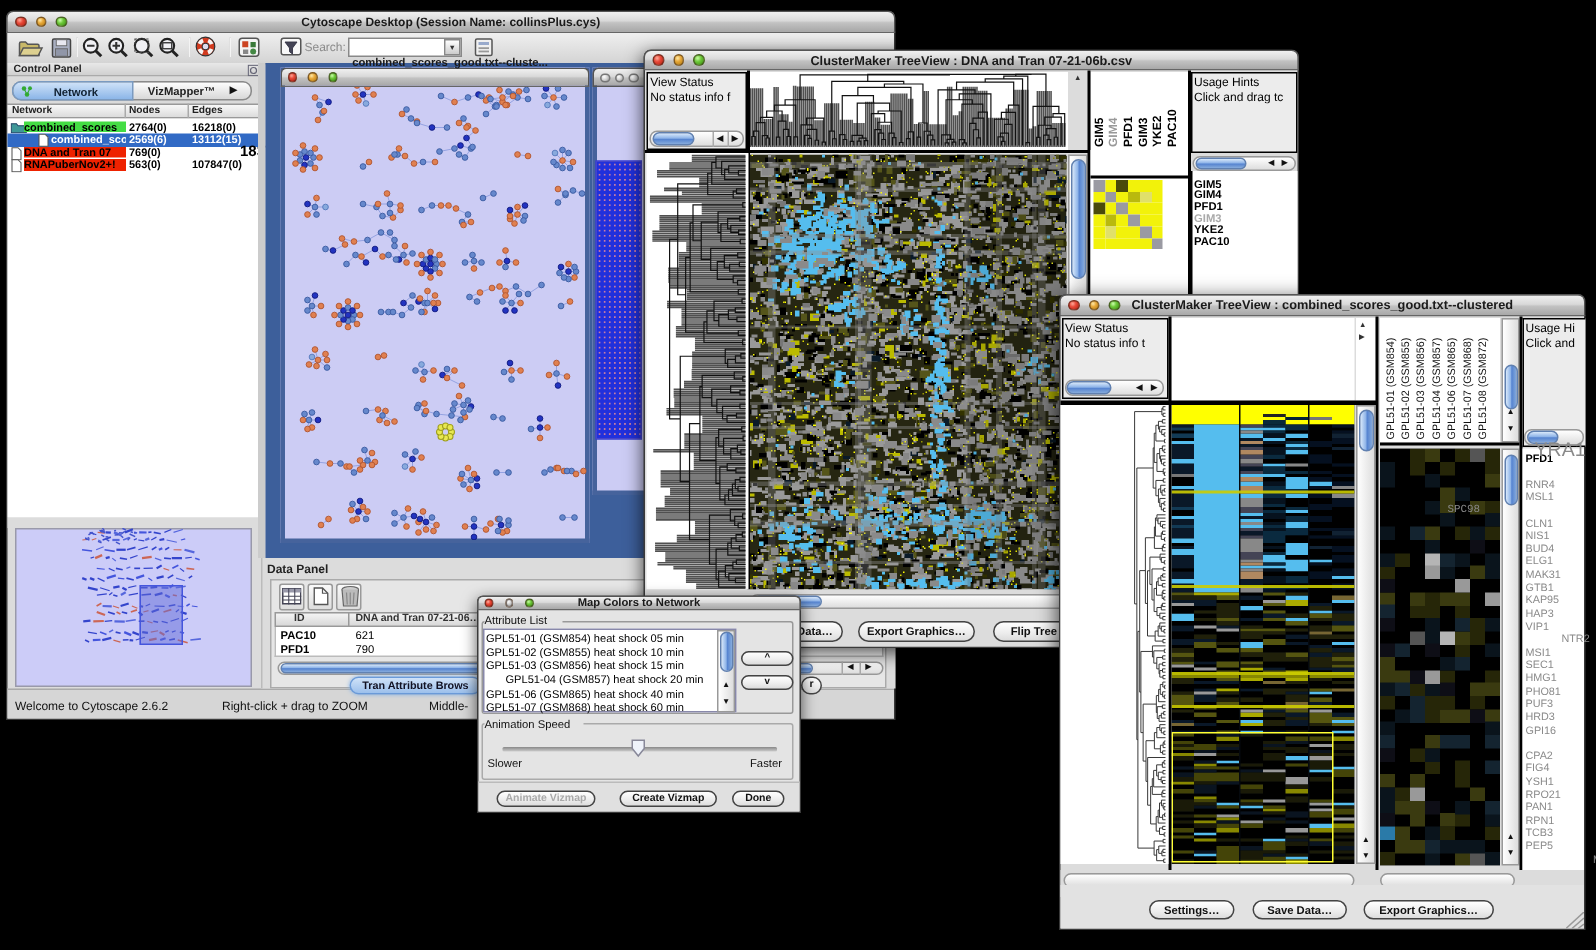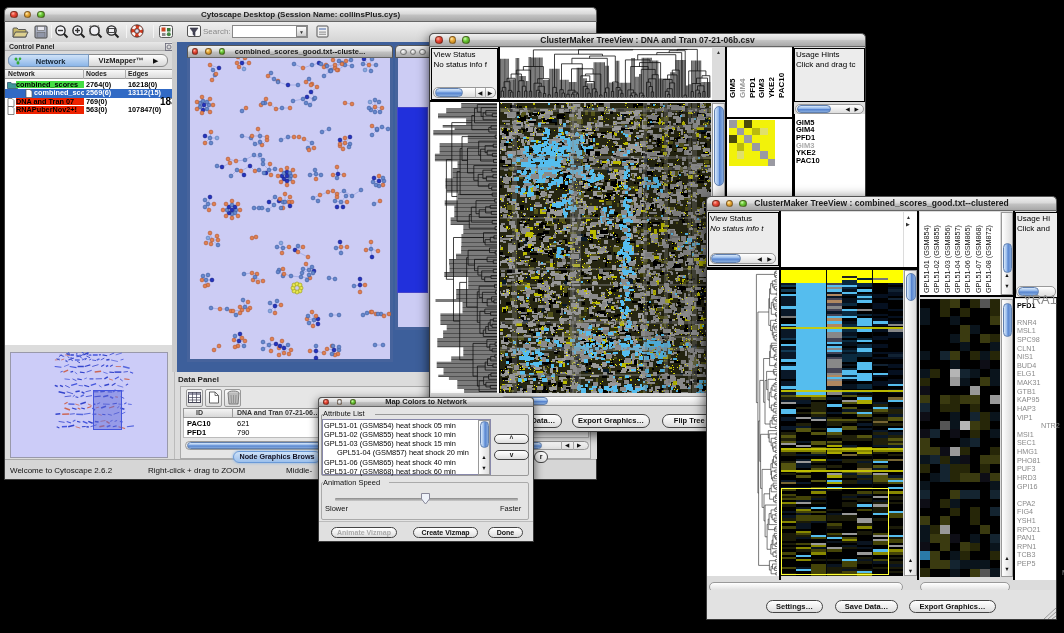--- a/index.html
+++ b/index.html
@@ -301,21 +301,21 @@
   </svg>
 <div style="position:absolute;left:93px;top:390px;width:29px;height:40px;background:rgba(95,105,215,0.5);border:1.5px solid #4455dd;"></div>
 <div style="position:absolute;left:5px;top:459px;width:591px;height:20px;background:#d6d6d6;border-top:1px solid #aaa;"></div>
 <div style="position:absolute;left:10px;top:466px;width:160px;height:10px;font-size:8px;color:#111;">Welcome to Cytoscape 2.6.2</div>
 <div style="position:absolute;left:148px;top:466px;width:160px;height:10px;font-size:8px;color:#111;">Right-click + drag  to  ZOOM</div>
 <div style="position:absolute;left:286px;top:466px;width:40px;height:10px;font-size:8px;color:#111;">Middle-</div>
 <div style="position:absolute;left:172px;top:42px;width:5px;height:330px;background:#cccccc;"></div>
 <div style="position:absolute;left:177px;top:42px;width:419px;height:330px;background:#3d5f9b;"></div>
 <div style="position:absolute;left:187px;top:45px;width:206px;height:317px;background:#ccccf4;border:3px solid #46639c;border-top:none;"></div>
 <div style="position:absolute;left:187px;top:45px;width:206px;height:13px;background:linear-gradient(180deg,#f0f0f0 0%,#d9d9d9 45%,#c2c2c2 55%,#a8a8a8 100%);border:1px solid #555;border-bottom:1px solid #666;border-radius:4px 4px 0 0;box-sizing:border-box;"></div>
-<div style="position:absolute;left:187px;top:45px;width:206px;height:13px;line-height:13px;text-align:center;font-size:7.5px;font-weight:bold;color:#1a1a1a;white-space:nowrap;overflow:hidden;padding-left:20px;">combined_scores_good.txt--cluste...</div>
+<div style="position:absolute;left:187px;top:35px;width:206px;height:13px;line-height:13px;text-align:center;font-size:7.5px;font-weight:bold;color:#1a1a1a;white-space:nowrap;overflow:hidden;padding-left:20px;">combined_scores_good.txt--cluste...</div>
 <div style="position:absolute;left:191.6px;top:48.1px;width:6.8px;height:6.8px;border-radius:50%;background:radial-gradient(circle at 35% 30%, #ffb0a0 0%, #e94a3a 40%, #b02010 100%);border:0.5px solid rgba(60,40,30,.55);box-sizing:border-box;"></div>
 <div style="position:absolute;left:205.1px;top:48.1px;width:6.8px;height:6.8px;border-radius:50%;background:radial-gradient(circle at 35% 30%, #ffeeb0 0%, #e9a93a 40%, #b07a10 100%);border:0.5px solid rgba(60,40,30,.55);box-sizing:border-box;"></div>
 <div style="position:absolute;left:218.6px;top:48.1px;width:6.8px;height:6.8px;border-radius:50%;background:radial-gradient(circle at 35% 30%, #d0ffb0 0%, #6ec93a 40%, #3a8a10 100%);border:0.5px solid rgba(60,40,30,.55);box-sizing:border-box;"></div>
 <svg style="position:absolute;left:189px;top:58px;width:202px;height:302px;" width="202" height="302" viewBox="0 0 202 302" xmlns="http://www.w3.org/2000/svg">
     <g stroke="#8899dd" stroke-width="0.55">
       <line x1="26" y1="17" x2="23" y2="22"></line>
       <line x1="23" y1="22" x2="27" y2="16"></line>
       <line x1="27" y1="16" x2="24" y2="12"></line>
       <line x1="24" y1="12" x2="21" y2="7"></line>
       <line x1="21" y1="7" x2="30" y2="10"></line>
@@ -1124,21 +1124,21 @@
 <div style="position:absolute;left:237px;top:419px;width:40px;height:9px;font-size:7.5px;color:#000;">621</div>
 <div style="position:absolute;left:187px;top:428px;width:40px;height:9px;font-size:7.5px;font-weight:bold;color:#000;">PFD1</div>
 <div style="position:absolute;left:237px;top:428px;width:40px;height:9px;font-size:7.5px;color:#000;">790</div>
 <div style="position:absolute;left:185px;top:441px;width:404px;height:9px;background:linear-gradient(180deg,#fff,#ddd);border:1px solid #999;border-radius:4.5px;"></div>
 <div style="position:absolute;left:187px;top:442px;width:355px;height:7px;border-radius:3.5px;background:linear-gradient(180deg,#d8e8fa 0%,#8db3e8 45%,#5583d0 55%,#86abdc 100%);border:0.5px solid #6080b0;box-sizing:border-box;"></div>
 <div style="position:absolute;left:561px;top:441px;width:1px;height:9px;background:#aaa;"></div>
 <div style="position:absolute;left:573px;top:441px;width:1px;height:9px;background:#aaa;"></div>
 <div style="position:absolute;left:562px;top:441px;width:10px;height:9px;font-size:5.5px;line-height:9px;text-align:center;color:#111;">◀</div>
 <div style="position:absolute;left:574px;top:441px;width:10px;height:9px;font-size:5.5px;line-height:9px;text-align:center;color:#111;">▶</div>
 <div style="position:absolute;left:534px;top:451px;width:14px;height:12px;background:linear-gradient(180deg,#ffffff,#ececec 60%,#dcdcdc);border:1.2px solid #444;border-radius:6.0px;box-sizing:border-box;text-align:center;line-height:10px;font-size:7px;font-weight:bold;color:#111;white-space:nowrap;">r</div>
-<div style="position:absolute;left:233px;top:451px;width:88px;height:12px;background:linear-gradient(180deg,#cfe2f8,#9cc0ec);border:1.5px solid #6a9ad8;border-radius:6px;box-shadow:0 0 3px #7fb0e8;text-align:center;font-size:7.2px;font-weight:bold;line-height:10px;color:#112;overflow:hidden;">Node Graphics Brows</div>
+<div style="position:absolute;left:233px;top:451px;width:88px;height:12px;background:linear-gradient(180deg,#cfe2f8,#9cc0ec);border:1.5px solid #6a9ad8;border-radius:6px;box-shadow:0 0 3px #7fb0e8;text-align:center;font-size:7.2px;font-weight:bold;line-height:10px;color:#112;overflow:hidden;">Tran Attribute Brows</div>
 <div style="position:absolute;left:429px;top:33px;width:437px;height:399px;background:#dcdcdc;border:1px solid #3a3a3a;border-radius:5px 5px 0 0;box-shadow:0 3px 12px rgba(0,0,0,.7);"></div>
 <div style="position:absolute;left:429px;top:33px;width:437px;height:14px;background:linear-gradient(180deg,#f0f0f0 0%,#d9d9d9 45%,#c2c2c2 55%,#a8a8a8 100%);border:1px solid #555;border-bottom:1px solid #666;border-radius:5px 5px 0 0;box-sizing:border-box;"></div>
 <div style="position:absolute;left:429px;top:33px;width:437px;height:14px;line-height:14px;text-align:center;font-size:8.5px;font-weight:bold;color:#1a1a1a;white-space:nowrap;overflow:hidden;">ClusterMaker TreeView : DNA and Tran 07-21-06b.csv</div>
 <div style="position:absolute;left:435.2px;top:36.2px;width:7.6px;height:7.6px;border-radius:50%;background:radial-gradient(circle at 35% 30%, #ffb0a0 0%, #e94a3a 40%, #b02010 100%);border:0.5px solid rgba(60,40,30,.55);box-sizing:border-box;"></div>
 <div style="position:absolute;left:448.7px;top:36.2px;width:7.6px;height:7.6px;border-radius:50%;background:radial-gradient(circle at 35% 30%, #ffeeb0 0%, #e9a93a 40%, #b07a10 100%);border:0.5px solid rgba(60,40,30,.55);box-sizing:border-box;"></div>
 <div style="position:absolute;left:462.2px;top:36.2px;width:7.6px;height:7.6px;border-radius:50%;background:radial-gradient(circle at 35% 30%, #d0ffb0 0%, #6ec93a 40%, #3a8a10 100%);border:0.5px solid rgba(60,40,30,.55);box-sizing:border-box;"></div>
 <div style="position:absolute;left:431px;top:48px;width:67px;height:52px;background:#ececec;border:1.5px solid #000;"></div>
 <div style="position:absolute;left:433.5px;top:50px;width:62px;height:9px;font-size:8px;color:#000;">View Status</div>
 <div style="position:absolute;left:433.5px;top:59.5px;width:64px;height:9px;font-size:8px;color:#000;overflow:hidden;white-space:nowrap;">No status info f</div>
 <div style="position:absolute;left:433px;top:87px;width:63px;height:11px;background:linear-gradient(180deg,#fff,#ddd);border:1px solid #999;border-radius:5px;"></div>
@@ -1308,21 +1308,21 @@
 <div style="position:absolute;left:413px;top:527px;width:65px;height:11px;background:linear-gradient(180deg,#ffffff,#ececec 60%,#dcdcdc);border:1.2px solid #444;border-radius:5.5px;box-sizing:border-box;text-align:center;line-height:9px;font-size:7px;font-weight:bold;color:#111;white-space:nowrap;">Create Vizmap</div>
 <div style="position:absolute;left:488px;top:527px;width:35px;height:11px;background:linear-gradient(180deg,#ffffff,#ececec 60%,#dcdcdc);border:1.2px solid #444;border-radius:5.5px;box-sizing:border-box;text-align:center;line-height:9px;font-size:7px;font-weight:bold;color:#111;white-space:nowrap;">Done</div>
 <div style="position:absolute;left:706px;top:196px;width:351px;height:424px;background:#dcdcdc;border:1px solid #3a3a3a;border-radius:5px 5px 0 0;box-shadow:0 4px 14px rgba(0,0,0,.8);"></div>
 <div style="position:absolute;left:706px;top:196px;width:351px;height:15px;background:linear-gradient(180deg,#f0f0f0 0%,#d9d9d9 45%,#c2c2c2 55%,#a8a8a8 100%);border:1px solid #555;border-bottom:1px solid #666;border-radius:5px 5px 0 0;box-sizing:border-box;"></div>
 <div style="position:absolute;left:706px;top:196px;width:351px;height:15px;line-height:15px;text-align:center;font-size:8.5px;font-weight:bold;color:#1a1a1a;white-space:nowrap;overflow:hidden;">ClusterMaker TreeView : combined_scores_good.txt--clustered</div>
 <div style="position:absolute;left:712.2px;top:199.7px;width:7.6px;height:7.6px;border-radius:50%;background:radial-gradient(circle at 35% 30%, #ffb0a0 0%, #e94a3a 40%, #b02010 100%);border:0.5px solid rgba(60,40,30,.55);box-sizing:border-box;"></div>
 <div style="position:absolute;left:725.7px;top:199.7px;width:7.6px;height:7.6px;border-radius:50%;background:radial-gradient(circle at 35% 30%, #ffeeb0 0%, #e9a93a 40%, #b07a10 100%);border:0.5px solid rgba(60,40,30,.55);box-sizing:border-box;"></div>
 <div style="position:absolute;left:739.2px;top:199.7px;width:7.6px;height:7.6px;border-radius:50%;background:radial-gradient(circle at 35% 30%, #d0ffb0 0%, #6ec93a 40%, #3a8a10 100%);border:0.5px solid rgba(60,40,30,.55);box-sizing:border-box;"></div>
 <div style="position:absolute;left:708px;top:212px;width:71px;height:54px;background:#ececec;border:1.5px solid #000;"></div>
 <div style="position:absolute;left:710px;top:214px;width:66px;height:9px;font-size:8px;color:#000;">View Status</div>
-<div style="position:absolute;left:710px;top:223.5px;width:75px;height:9px;font-size:8px;color:#000;overflow:hidden;white-space:nowrap;font-style:italic;">No status info t</div>
+<div style="position:absolute;left:710px;top:223.5px;width:75px;height:9px;font-size:8px;color:#000;overflow:hidden;white-space:nowrap;">No status info t</div>
 <div style="position:absolute;left:710px;top:253px;width:66px;height:11px;background:linear-gradient(180deg,#fff,#ddd);border:1px solid #999;border-radius:5px;"></div>
 <div style="position:absolute;left:710.5px;top:254px;width:30px;height:9px;border-radius:4.5px;background:linear-gradient(180deg,#d8e8fa 0%,#8db3e8 45%,#5583d0 55%,#86abdc 100%);border:0.5px solid #6080b0;box-sizing:border-box;"></div>
 <div style="position:absolute;left:755px;top:253.5px;width:9px;height:10px;font-size:6px;line-height:10px;text-align:center;color:#111;">◀</div>
 <div style="position:absolute;left:765px;top:253.5px;width:9px;height:10px;font-size:6px;line-height:10px;text-align:center;color:#111;">▶</div>
 <div style="position:absolute;left:781px;top:212px;width:122px;height:55px;background:#fff;"></div>
 <div style="position:absolute;left:904px;top:212px;width:13px;height:55px;background:#fff;"></div>
 <div style="position:absolute;left:906px;top:214px;width:8px;height:8px;font-size:5px;color:#333;">▲</div>
 <div style="position:absolute;left:906px;top:221px;width:8px;height:8px;font-size:5px;color:#333;">▶</div>
 <div style="position:absolute;left:779.2px;top:211px;width:1.8px;height:369px;background:#000;"></div>
 <div style="position:absolute;left:706.5px;top:267px;width:211px;height:2.5px;background:#000;"></div>
@@ -1404,21 +1404,21 @@
 <div style="position:absolute;left:1015px;top:212px;width:42px;height:86px;background:#ececec;border:1.5px solid #000;border-right:none;"></div>
 <div style="position:absolute;left:1017px;top:214px;width:40px;height:9px;font-size:8px;color:#000;overflow:hidden;">Usage Hi</div>
 <div style="position:absolute;left:1017px;top:223.5px;width:40px;height:9px;font-size:8px;color:#000;overflow:hidden;">Click and</div>
 <div style="position:absolute;left:1016px;top:286px;width:40px;height:11px;background:linear-gradient(180deg,#fff,#ddd);border:1px solid #999;border-radius:5px;"></div>
 <div style="position:absolute;left:1017.5px;top:287px;width:21px;height:9px;border-radius:4.5px;background:linear-gradient(180deg,#d8e8fa 0%,#8db3e8 45%,#5583d0 55%,#86abdc 100%);border:0.5px solid #6080b0;box-sizing:border-box;"></div>
 <div style="position:absolute;left:1015px;top:299px;width:41px;height:281px;background:#fff;"></div>
 <div style="position:absolute;left:1017px;top:301.5px;width:40px;height:9px;font-size:7.2px;color:#000;font-weight:bold;line-height:8.6px;">PFD1</div>
 <div style="position:absolute;left:1017px;top:296px;width:40px;height:9px;font-size:13px;color:#8a8a8a;font-weight:normal;line-height:8.6px;text-align:right;">YRA1</div>
 <div style="position:absolute;left:1017px;top:318.74px;width:40px;height:9px;font-size:7.2px;color:#8a8a8a;font-weight:normal;line-height:8.6px;">RNR4</div>
 <div style="position:absolute;left:1017px;top:327.36px;width:40px;height:9px;font-size:7.2px;color:#8a8a8a;font-weight:normal;line-height:8.6px;">MSL1</div>
-<div style="position:absolute;left:1017px;top:335.98px;width:40px;height:9px;font-size:7.2px;color:#8a8a8a;font-weight:normal;line-height:8.6px;">SPC98</div>
+<div style="position:absolute;left:965px;top:335.98px;width:40px;height:9px;font-size:7.2px;color:#8a8a8a;font-weight:normal;line-height:8.6px;font-family:Liberation Mono, monospace;">SPC98</div>
 <div style="position:absolute;left:1017px;top:344.6px;width:40px;height:9px;font-size:7.2px;color:#8a8a8a;font-weight:normal;line-height:8.6px;">CLN1</div>
 <div style="position:absolute;left:1017px;top:353.22px;width:40px;height:9px;font-size:7.2px;color:#8a8a8a;font-weight:normal;line-height:8.6px;">NIS1</div>
 <div style="position:absolute;left:1017px;top:361.84px;width:40px;height:9px;font-size:7.2px;color:#8a8a8a;font-weight:normal;line-height:8.6px;">BUD4</div>
 <div style="position:absolute;left:1017px;top:370.46px;width:40px;height:9px;font-size:7.2px;color:#8a8a8a;font-weight:normal;line-height:8.6px;">ELG1</div>
 <div style="position:absolute;left:1017px;top:379.08px;width:60px;height:9px;font-size:7.2px;color:#8a8a8a;font-weight:normal;line-height:8.6px;">MAK31</div>
 <div style="position:absolute;left:1017px;top:387.7px;width:40px;height:9px;font-size:7.2px;color:#8a8a8a;font-weight:normal;line-height:8.6px;">GTB1</div>
 <div style="position:absolute;left:1017px;top:396.32px;width:40px;height:9px;font-size:7.2px;color:#8a8a8a;font-weight:normal;line-height:8.6px;">KAP95</div>
 <div style="position:absolute;left:1017px;top:404.94px;width:40px;height:9px;font-size:7.2px;color:#8a8a8a;font-weight:normal;line-height:8.6px;">HAP3</div>
 <div style="position:absolute;left:1017px;top:413.56px;width:40px;height:9px;font-size:7.2px;color:#8a8a8a;font-weight:normal;line-height:8.6px;">VIP1</div>
 <div style="position:absolute;left:1017px;top:422.18px;width:40px;height:9px;font-size:7.2px;color:#8a8a8a;font-weight:normal;line-height:8.6px;margin-left:24px;">NTR2</div>

